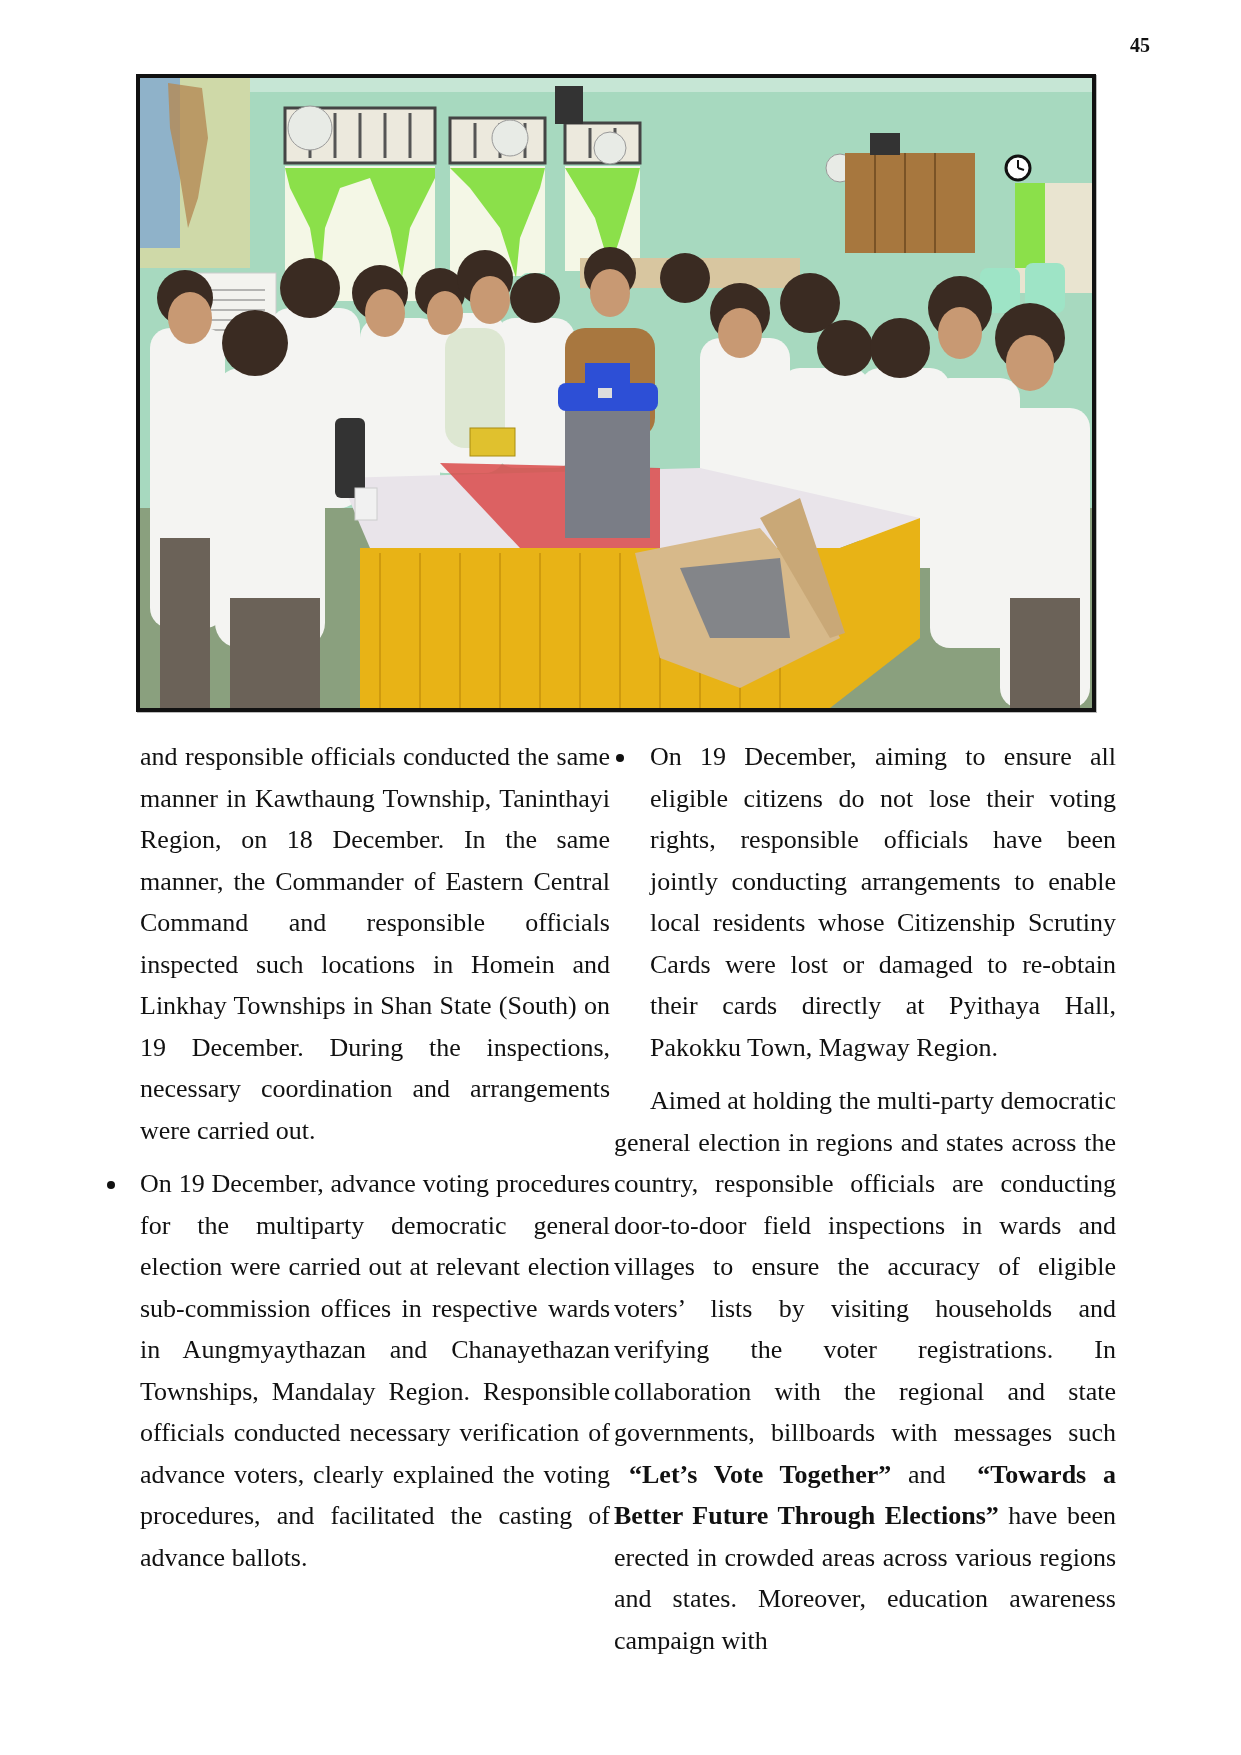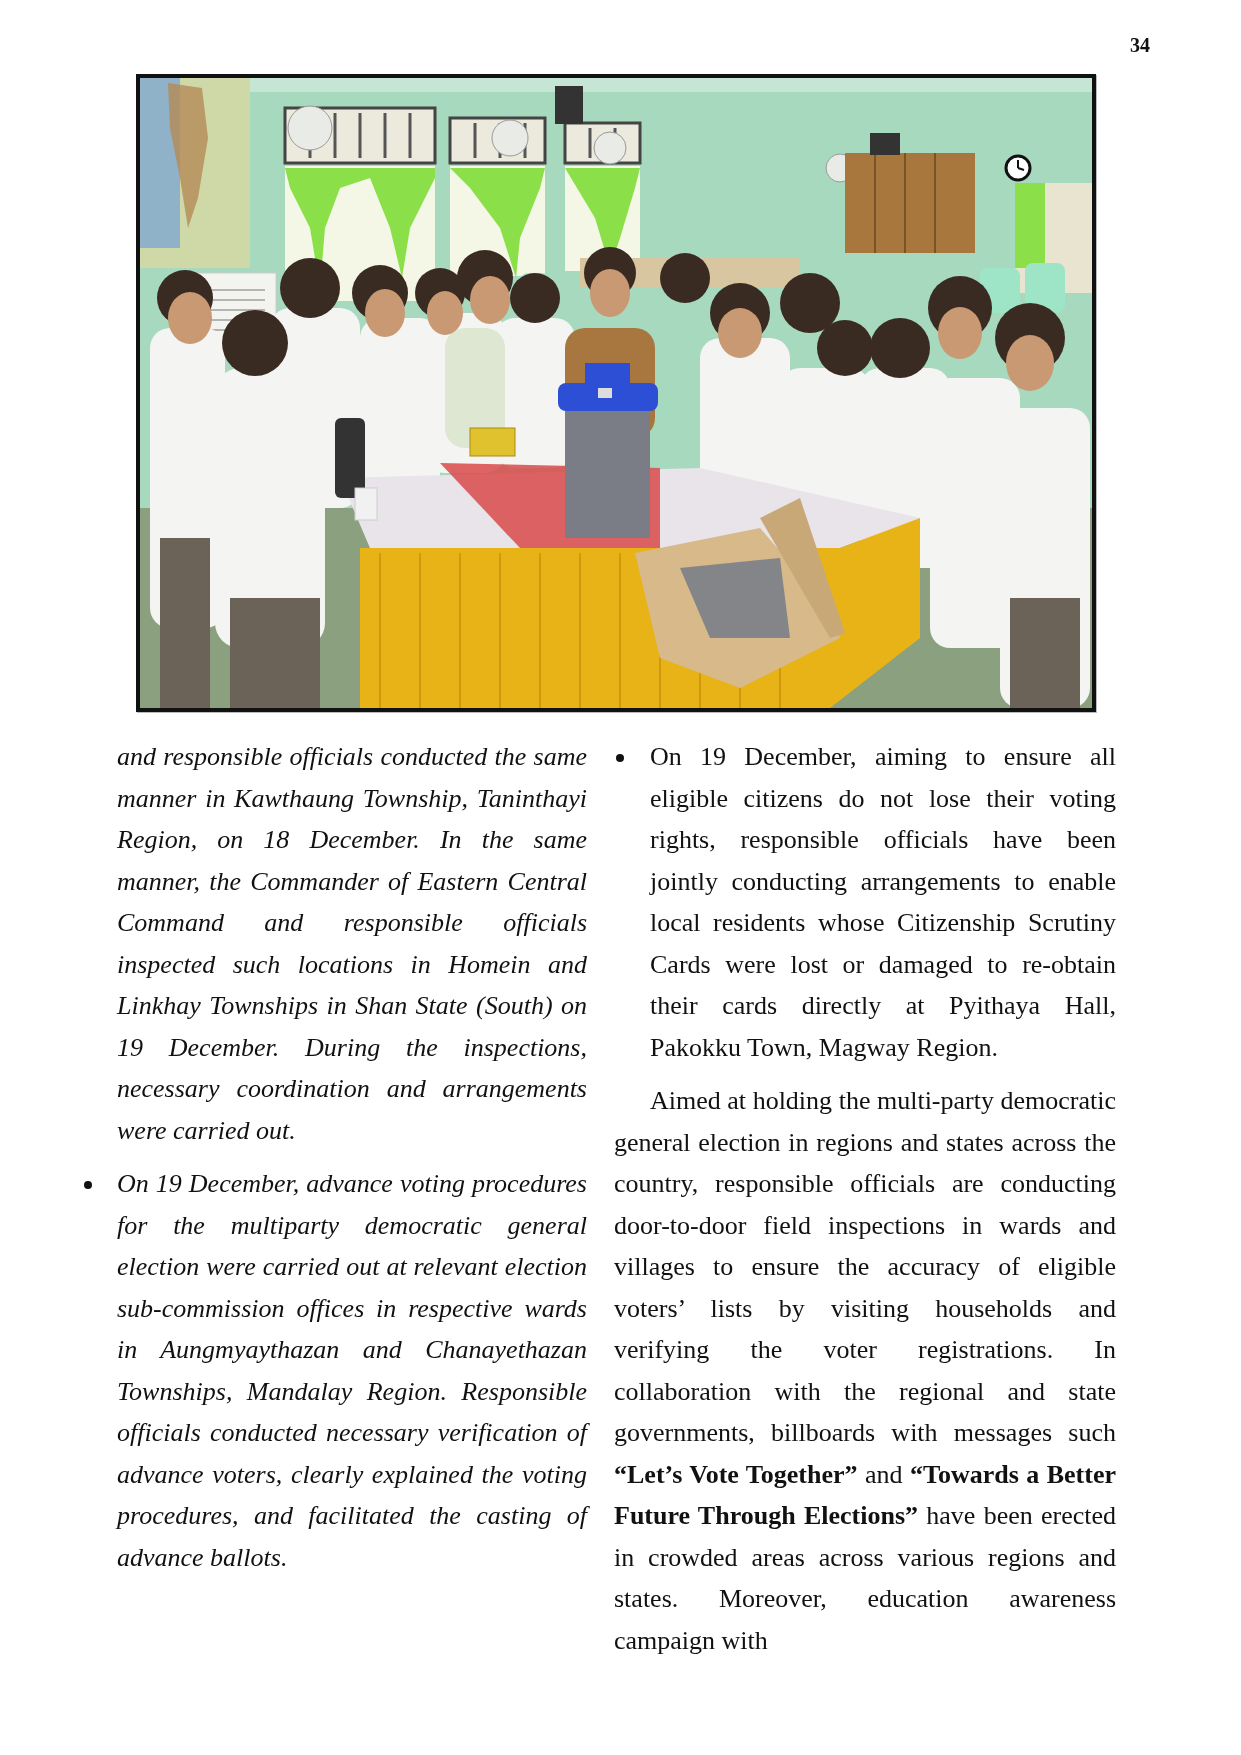--- a/index.html
+++ b/index.html
@@ -5,36 +5,36 @@
     html, body { margin: 0; padding: 0; background: #ffffff; }
     body { width: 1241px; height: 1755px; position: relative; overflow: hidden;
            font-family: "Liberation Serif", "DejaVu Serif", serif; color: #111111; }
     .page-number { position: absolute; top: 34px; left: 1110px; width: 60px; text-align: center;
                    font-weight: bold; font-size: 20px; }
     .photo-frame { position: absolute; left: 136px; top: 74px; width: 952px; height: 630px;
                    border: 4px solid #111; box-shadow: 1px 1px 0 #bbb;
                    overflow: hidden; background: #a7d9bf; }
     .photo-frame svg { display: block; width: 100%; height: 100%; }
     .col { position: absolute; top: 736px; font-size: 26px; line-height: 41.5px; text-align: justify; }
-    .col-left { left: 117px; width: 470px; font-style: italic; }
+    .col-left { left: 140px; width: 470px; }
     .col-right { left: 614px; width: 502px; }
     .col p { margin: 0; }
     .bullet { position: relative; padding-left: 0; }
     .bullet-dot { position: absolute; width: 8px; height: 8px; border-radius: 50%; background: #111; }
     .col-left .bullet-dot { left: -33px; top: 18px; }
     .col-right .bullet-dot { left: -34px; top: 18px; }
     .col-right .bullet-body { padding-left: 36px; }
     .indent { text-indent: 36px; }
     .gap { height: 12px; }
-    b { font-weight: bold; }
+    b { font-weight: bold; margin-left: 15px; }
   </style>
 </head>
 <body>
 
-<div class="page-number">34</div>
+<div class="page-number">45</div>
 
 <div class="photo-frame">
   <svg viewBox="0 0 952 630" preserveAspectRatio="none">
 
     <rect x="0" y="0" width="952" height="630" fill="#a7d9bf"></rect>
     <rect x="0" y="0" width="952" height="14" fill="#c6e6d5"></rect>
 
     <rect x="0" y="0" width="110" height="190" fill="#cfd9a8"></rect>
     <rect x="0" y="0" width="40" height="170" fill="#8fb2c9"></rect>
     <path d="M28 5 L62 10 L68 60 L58 120 L48 150 L40 100 L30 50 Z" fill="#b48a55" opacity="0.8"></path>

